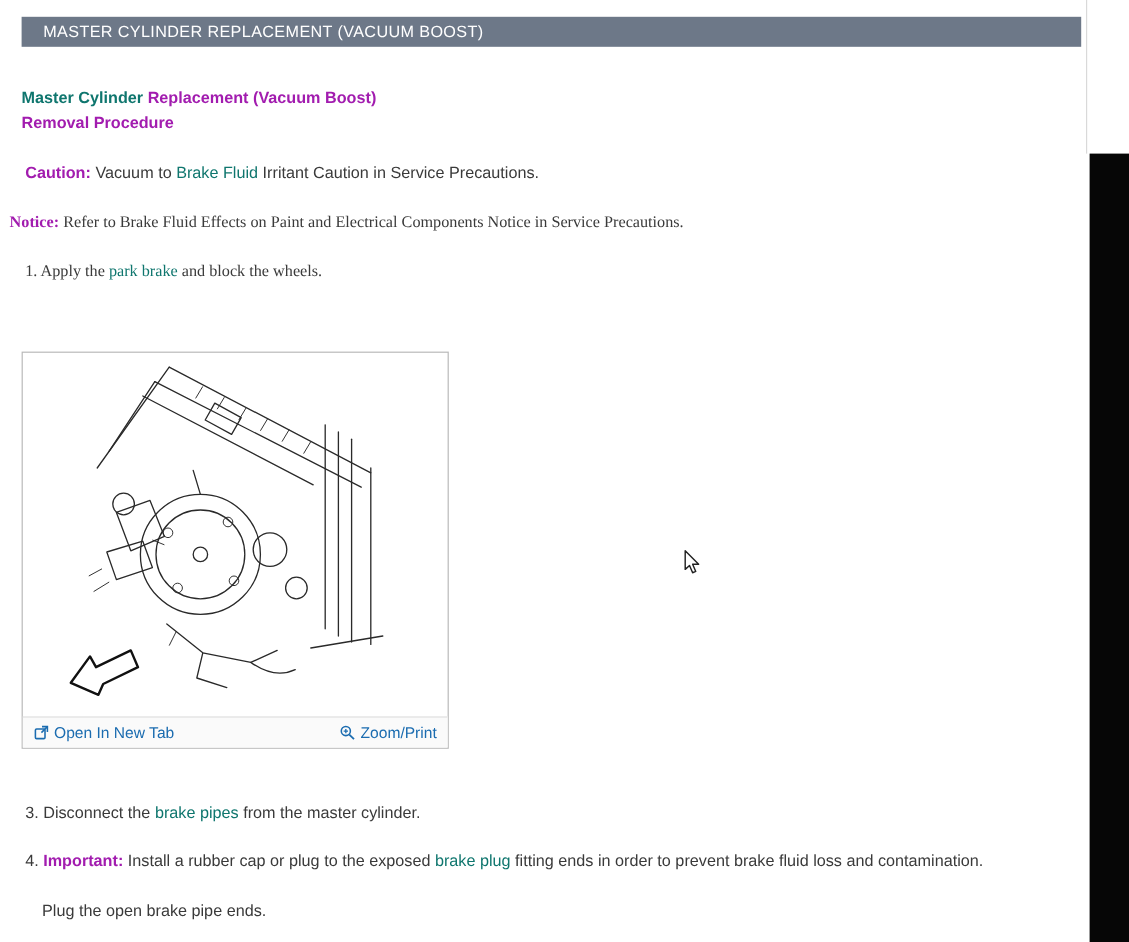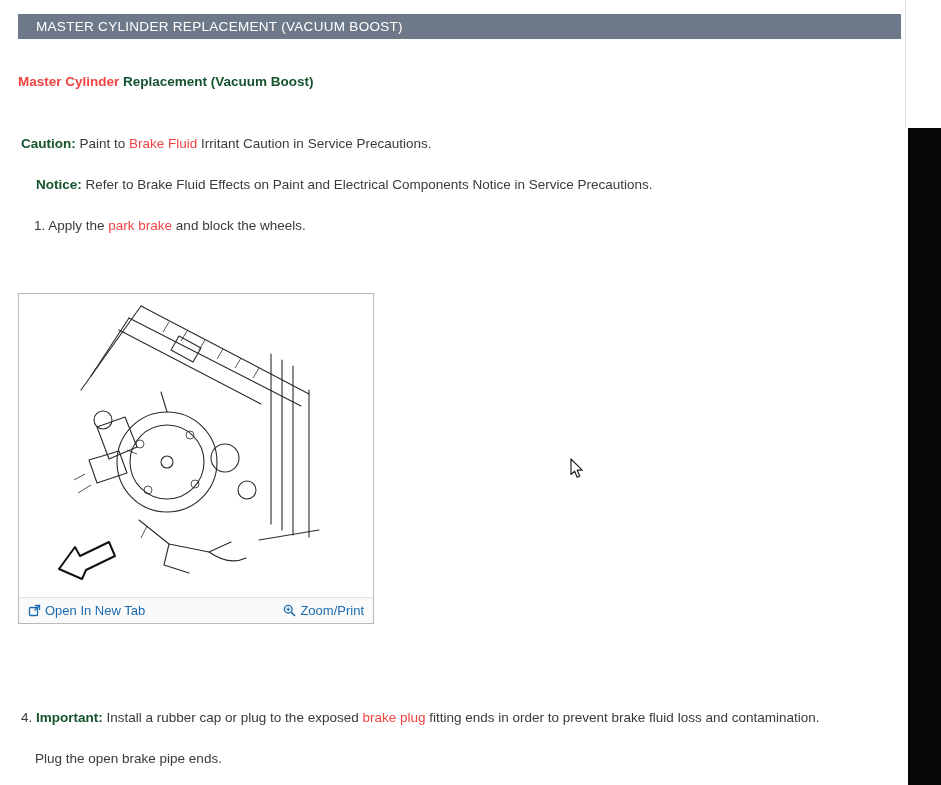--- a/index.html
+++ b/index.html
@@ -4,22 +4,22 @@
 <style>
   * { margin:0; padding:0; box-sizing:border-box; }
   html,body { background:#ffffff; }
   body { font-family:"Liberation Sans", sans-serif; }
   #screen {
     position:relative; width:941px; height:785px;
     background:#ffffff; overflow:hidden;
     color:#3a3a3a; font-size:13.5px;
   }
   .para { position:absolute; font-size:13.5px; color:#3a3a3a; white-space:nowrap; line-height:20px; }
-  .b { font-weight:bold; color:#14532d; }
-  a.link { color:#ef4444; text-decoration:none; cursor:pointer; }
+  .b { font-weight:bold; color:#a21caf; }
+  a.link { color:#0f766e; text-decoration:none; cursor:pointer; }
   a.link.bold { font-weight:bold; }
 
   #header-bar {
     position:absolute; left:18px; top:14px; width:883px; height:25px;
     background:#6d7888; color:#ffffff;
     display:flex; align-items:center; padding-left:18px;
     font-size:13.5px; letter-spacing:0.3px;
   }
 
   #figure-box {
@@ -49,31 +49,32 @@
 <div id="screen">
 
   <div id="header-bar">
     <span>MASTER CYLINDER REPLACEMENT (VACUUM BOOST)</span>
   </div>
 
   <div class="para" style="left:18px; top:71px; line-height:21px;">
     <div>
       <a class="link bold">Master Cylinder</a><span class="b"> Replacement (Vacuum Boost)</span>
     </div>
+    <div class="b">Removal Procedure</div>
   </div>
 
   <div class="para" style="left:21px; top:134px;">
-    <span class="b">Caution:</span><span> Paint to </span><a class="link">Brake Fluid</a><span> Irritant Caution in Service Precautions.</span>
+    <span class="b">Caution:</span><span> Vacuum to </span><a class="link">Brake Fluid</a><span> Irritant Caution in Service Precautions.</span>
   </div>
 
-  <div class="para" style="left:36px; top:175px;">
+  <div class="para" style="left:8px; top:175px;font-family:Liberation Serif, serif;">
     <span class="b">Notice:</span><span> Refer to Brake Fluid Effects on Paint and Electrical Components Notice in Service Precautions.</span>
   </div>
 
-  <div class="para" style="left:34px; top:216px;">
+  <div class="para" style="left:21px; top:216px;font-family:Liberation Serif, serif;">
     <div>
       <span>1. Apply the </span><a class="link">park brake</a><span> and block the wheels.</span>
     </div>
   </div>
 
   <div id="figure-box">
     <svg id="figure-drawing" viewBox="0 0 354 303">
 
       <path class="ln" d="M122,12 L290,100"></path>
       <path class="ln" d="M110,24 L282,112"></path>
@@ -133,20 +134,23 @@
         <svg width="13" height="13" viewBox="0 0 13 13">
           <circle cx="5.2" cy="5.2" r="3.8" fill="none" stroke="#1b6cb0" stroke-width="1.3"></circle>
           <path d="M8.1,8.1 L12,12" stroke="#1b6cb0" stroke-width="1.5"></path>
           <path d="M5.2,3.4 V7.0 M3.4,5.2 H7.0" stroke="#1b6cb0" stroke-width="1.1"></path>
         </svg>
         <span>Zoom/Print</span>
       </a>
     </div>
   </div>
 
+  <div class="para" style="left:21px; top:668px;">
+    <span>3. Disconnect the </span><a class="link">brake pipes</a><span> from the master cylinder.</span>
+  </div>
 
   <div class="para" style="left:21px; top:708px;">
     <span>4. </span><span class="b">Important:</span><span> Install a rubber cap or plug to the exposed </span><a class="link">brake plug</a><span> fitting ends in order to prevent brake fluid loss and contamination.</span>
   </div>
 
   <div class="para" style="left:35px; top:749px;text-align:center;">
     <span>Plug the open brake pipe ends.</span>
   </div>
 
   <div id="right-divider"></div>

